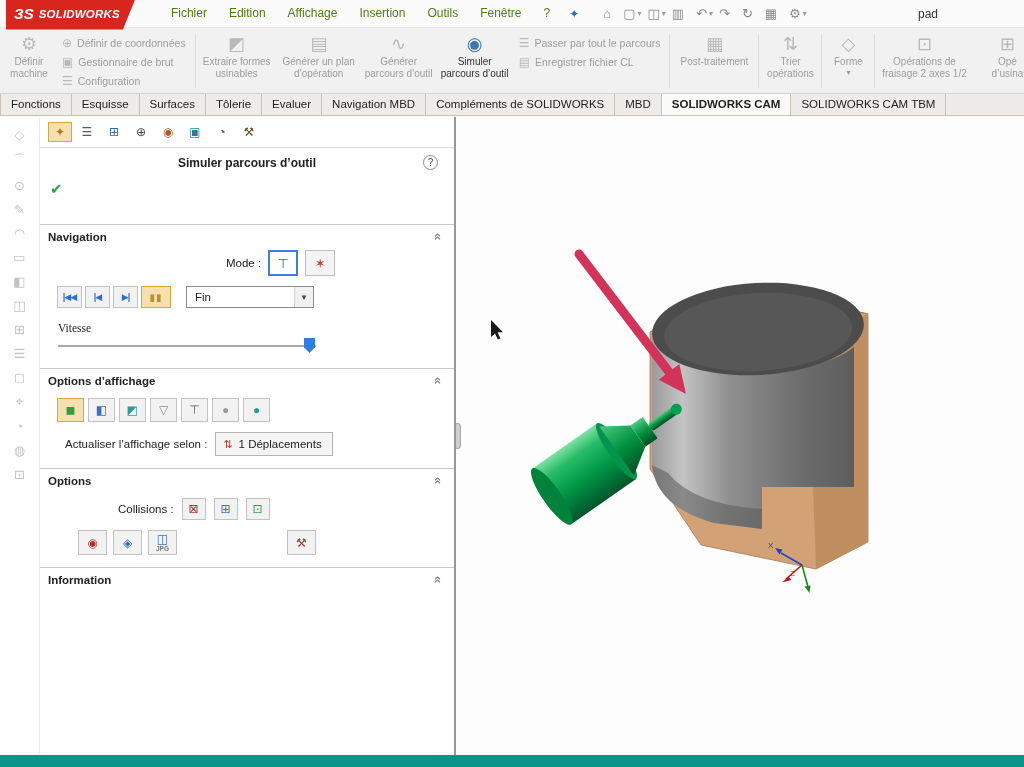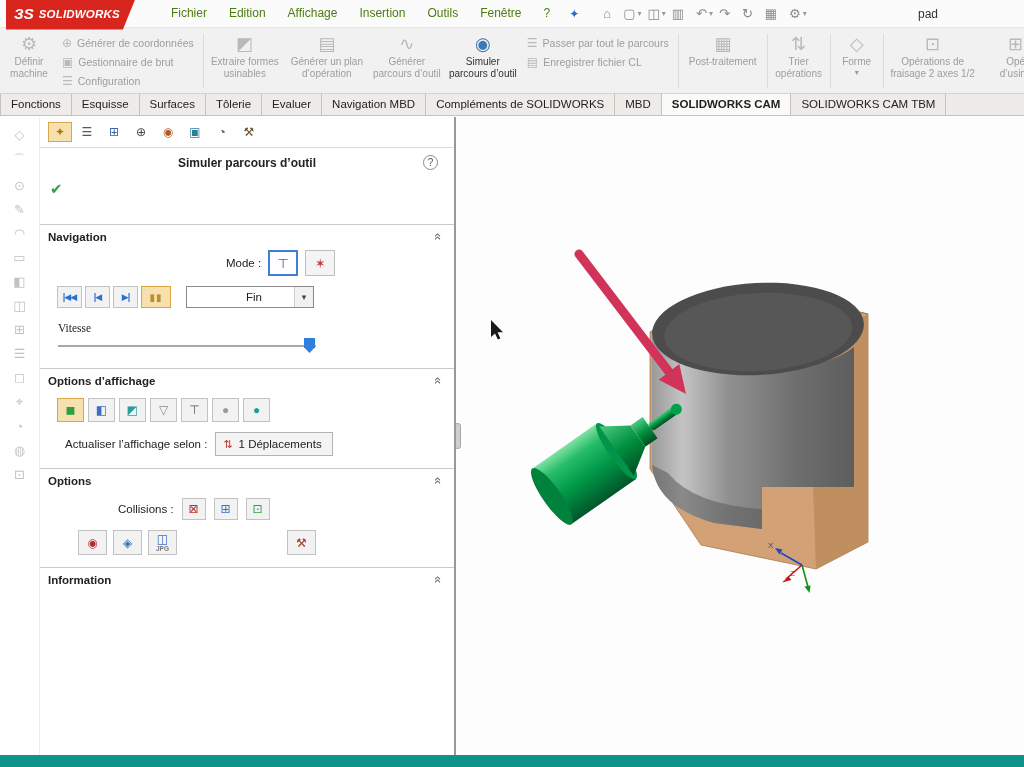--- a/index.html
+++ b/index.html
@@ -69,21 +69,21 @@
   .mode-row{display:flex;align-items:center;gap:7px;margin:4px 0 10px 186px;}
   .mode-btn{width:30px;height:26px;border:1px solid #bdbdbd;background:#f4f4f4;display:flex;
             align-items:center;justify-content:center;font-size:13px;color:#3565a8;}
   .mode-btn.sel{border:2px solid #3f7fd6;background:#fff;}
   .mode-btn.turbo{color:#c23b3b;}
   .play-row{display:flex;align-items:center;margin:8px 0 0 17px;}
   .pbtn{width:25px;height:22px;border:1px solid #c2c2c2;background:#f2f2f2;color:#2a6fd4;font-size:9px;
         display:flex;align-items:center;justify-content:center;margin-right:3px;letter-spacing:-1px;font-weight:bold;}
   .pbtn.pause{width:30px;background:#f7e0ad;border-color:#d9a63f;color:#b8912e;font-size:10px;letter-spacing:1px;}
   .dropdown{width:128px;height:22px;border:1px solid #8a8a8a;background:#fff;margin-left:12px;
-            position:relative;display:flex;align-items:center;padding-left:8px;justify-content:center;}
+            position:relative;display:flex;align-items:center;padding-left:8px;}
   .dd-btn{position:absolute;right:0;top:0;bottom:0;width:19px;border-left:1px solid #cfcfcf;background:#f1f1f1;
           display:flex;align-items:center;justify-content:center;font-size:9px;color:#444;}
   .vitesse{margin:14px 0 2px 18px;font-family:Liberation Serif, serif;}
   .slider{position:relative;width:258px;height:16px;margin:4px 0 14px 18px;}
   .slider .track{position:absolute;left:0;right:0;top:7px;height:2px;background:#a8a8a8;}
   .slider .handle{position:absolute;left:246px;top:0;width:11px;height:15px;background:#2f7fe0;
                   clip-path:polygon(0 0,100% 0,100% 62%,50% 100%,0 62%);}
   .disp-row{display:flex;gap:4px;margin:8px 0 10px 17px;}
   .ibtn{width:27px;height:24px;border:1px solid #c2c2c2;background:#f2f2f2;display:flex;flex-direction:column;
         align-items:center;justify-content:center;font-size:12px;color:#666;line-height:1;}
@@ -159,21 +159,21 @@
   </div>
 
   <div class="ribbon">
     <div class="rb-big w54">
       <span class="ric">⚙</span>
       <span>Définir machine</span>
     </div>
     <div class="rb-stack">
       <div class="rb-srow">
         <span class="ric">⊕</span>
-        <span>Générer de coordonnées</span>
+        <span>Définir de coordonnées</span>
       </div>
       <div class="rb-srow">
         <span class="ric">▣</span>
         <span>Gestionnaire de brut</span>
       </div>
       <div class="rb-srow">
         <span class="ric">☰</span>
         <span>Configuration</span>
       </div>
     </div>

